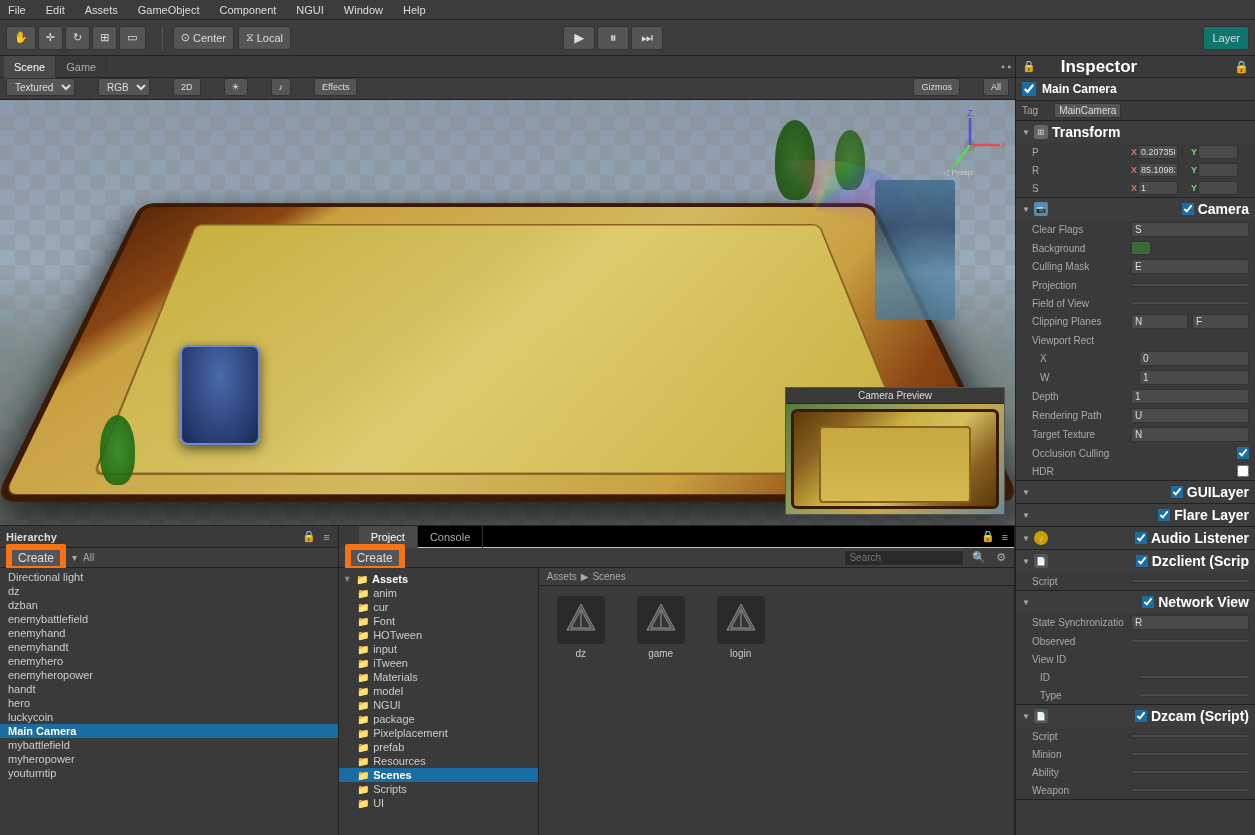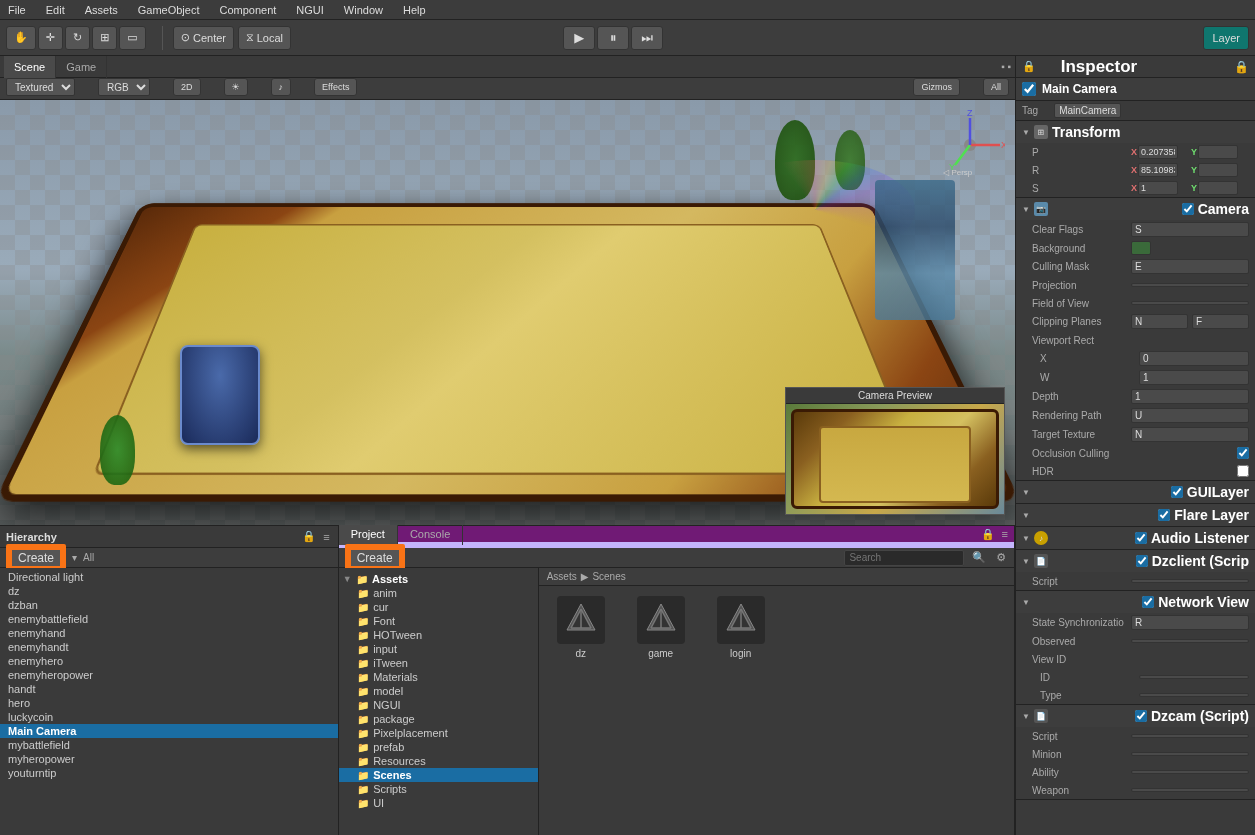--- a/index.html
+++ b/index.html
@@ -299,23 +299,24 @@
     #project-panel {
       flex: 2;
       display: flex;
       flex-direction: column;
       border-right: 1px solid #222;
       background: #3a3a3a;
     }
     .project-tabs {
       display: flex;
       align-items: center;
-      background: #701a75;
+      background: #000000;
       height: 22px;
-      border-bottom: 6px solid #c4b5fd;
+      border-bottom: 1px solid #c4b5fd;
+      margin-left: 20px;
     }
     .project-tab {
       padding: 2px 12px;
       font-size: 11px;
       color: #aaa;
       cursor: pointer;
       border-right: 1px solid #333;
       height: 22px;
       display: flex;
       align-items: center;

